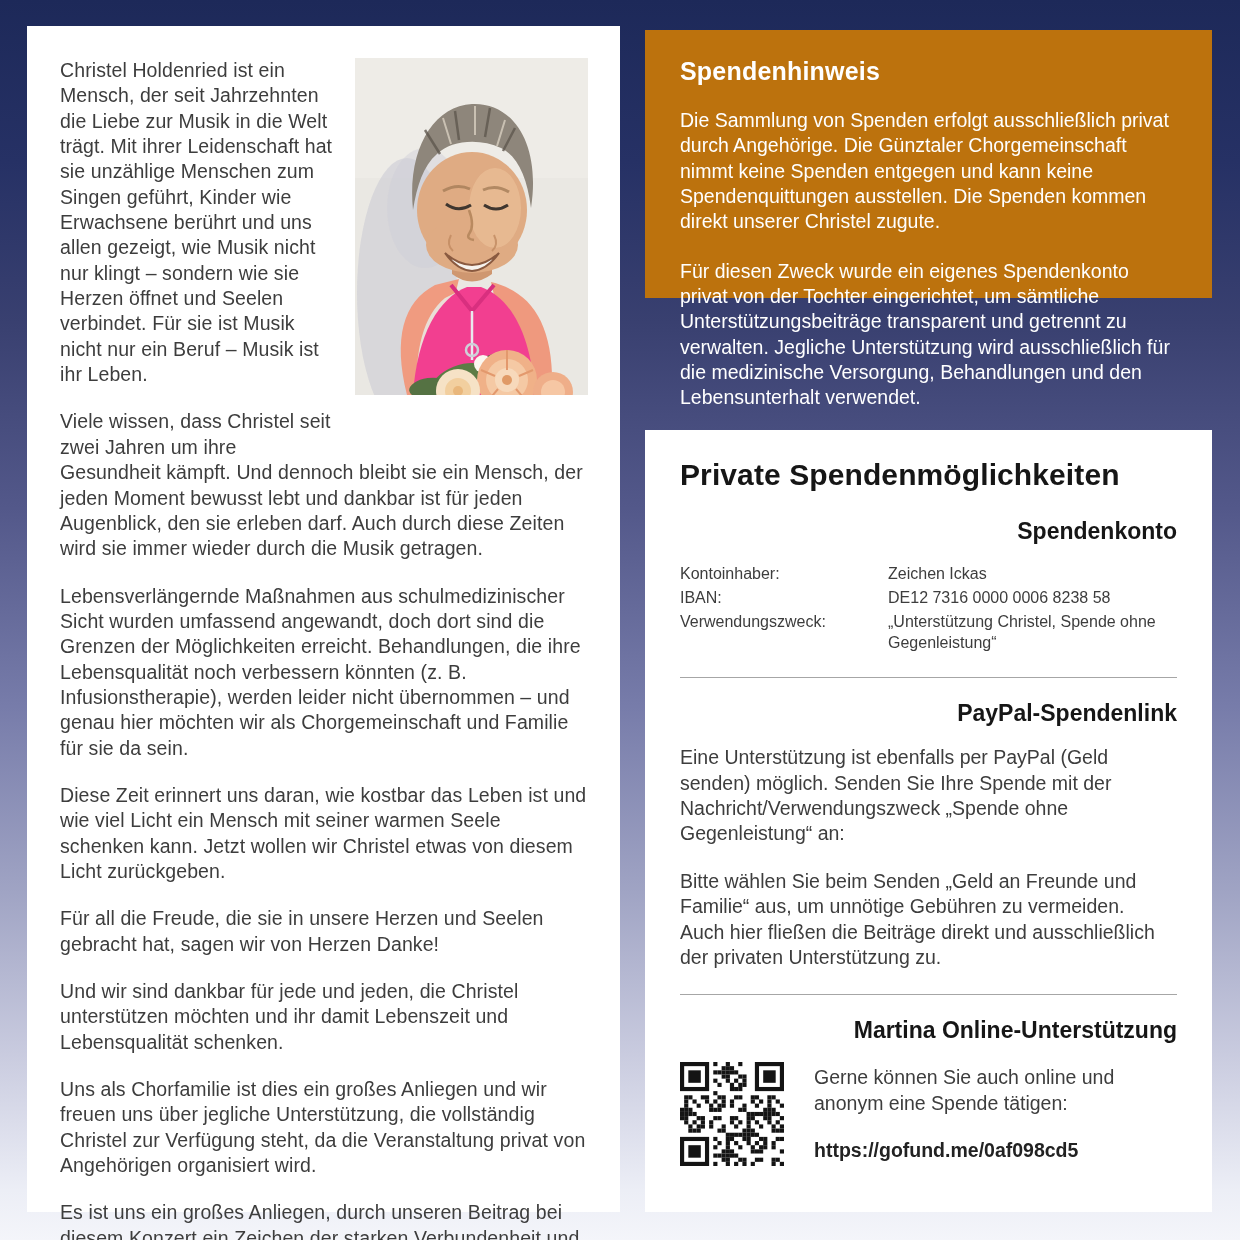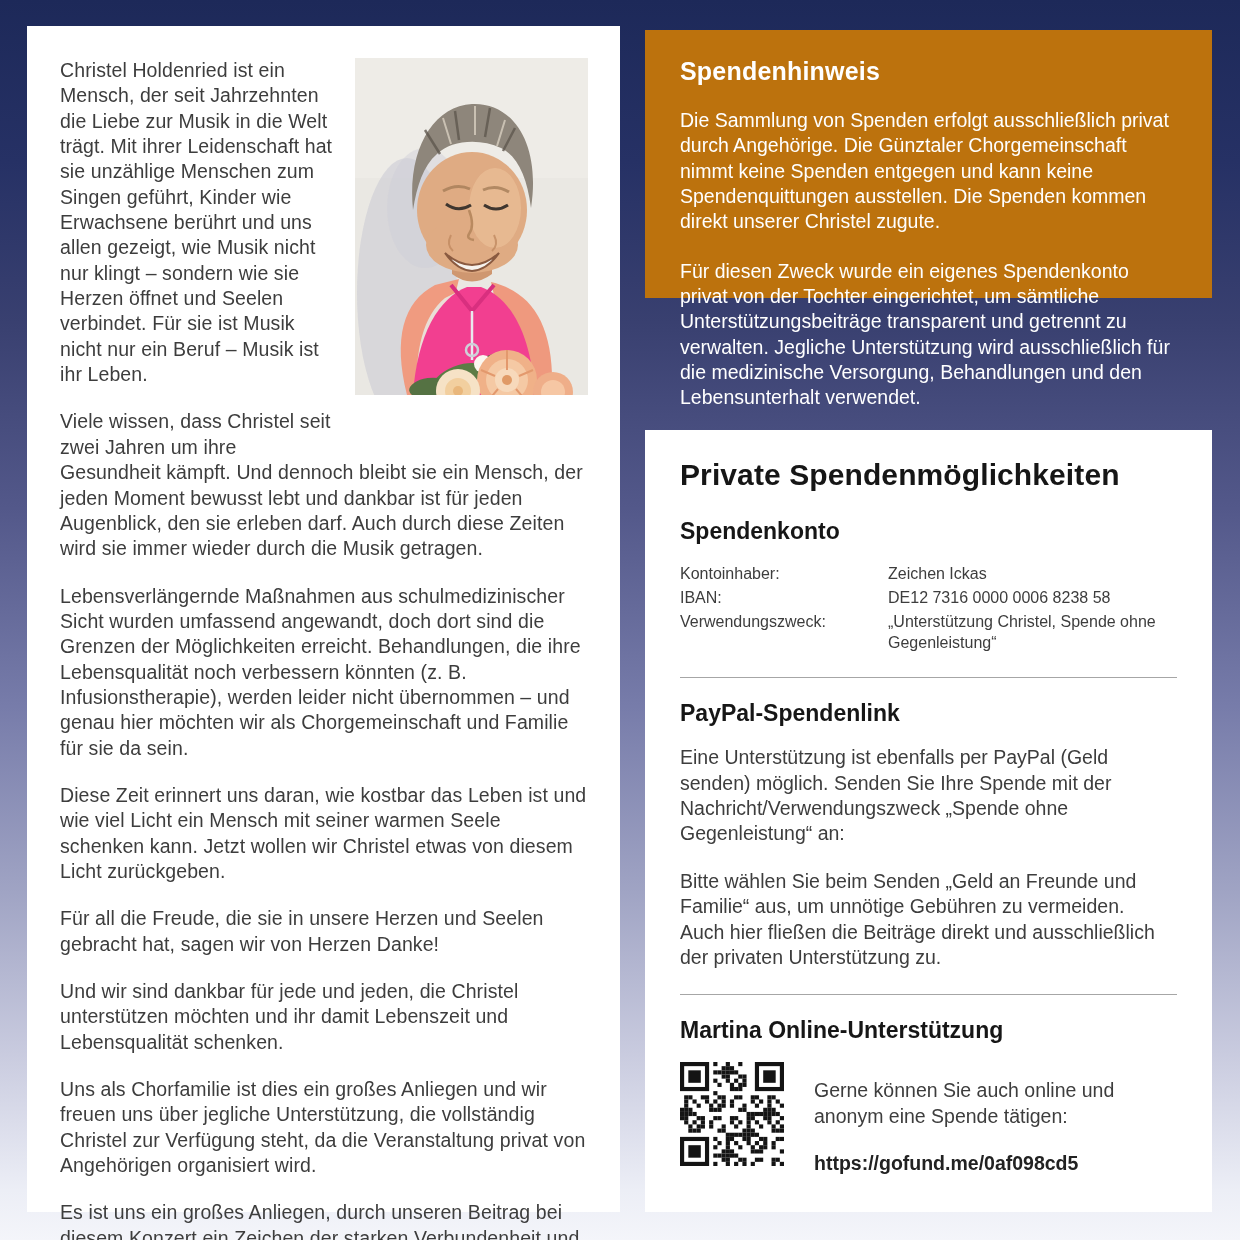--- a/index.html
+++ b/index.html
@@ -36,30 +36,30 @@
   }
   .notice-panel h2 { font-size:25px; font-weight:700; margin:0 0 22px 0; letter-spacing:.2px; }
   .notice-panel p { font-size:19.5px; line-height:1.3; margin:0 0 24px 0; }
 
   
   .donate-panel {
     left:645px; top:430px; width:567px; height:782px;
     padding:28px 35px 0 35px; color:#3d3d3d;
   }
   .donate-panel h1 { font-size:30px; font-weight:700; color:#161616; margin:0 0 26px 0; letter-spacing:.1px; }
-  .donate-panel h3 { font-size:23px; font-weight:700; color:#161616; margin:12px 0 18px 0; }
+  .donate-panel h3 { font-size:23px; font-weight:700; color:#161616; margin:12px 0 18px 0;text-align:right; }
   .bank-rows { display:grid; grid-template-columns:208px 1fr; row-gap:3px; font-size:16px; line-height:1.32; }
   .bank-rows .val { }
   .divider { border:none; border-top:1px solid #a6a6a6; margin:24px 0 22px 0; }
   .donate-panel p { font-size:19.5px; line-height:1.3; margin:0 4px 22px 0; }
   .bold-line { font-weight:700; color:#222222; }
   .online-row { display:flex; align-items:flex-start; gap:30px; }
   .qr-box { width:104px; height:104px; flex:0 0 auto; }
   .qr-box svg { display:block; width:104px; height:104px; }
-  .online-texts p { margin:16px 0 22px 0; }
+  .online-texts p { margin:3px 0 22px 0; }
 </style>
 </head>
 <body>
 
 <div class="canvas">
 
   <section class="panel bio-panel">
     <figure class="portrait">
       <svg viewBox="0 0 233 337" aria-hidden="true">
         <rect width="233" height="337" fill="#eae8e3"></rect>

